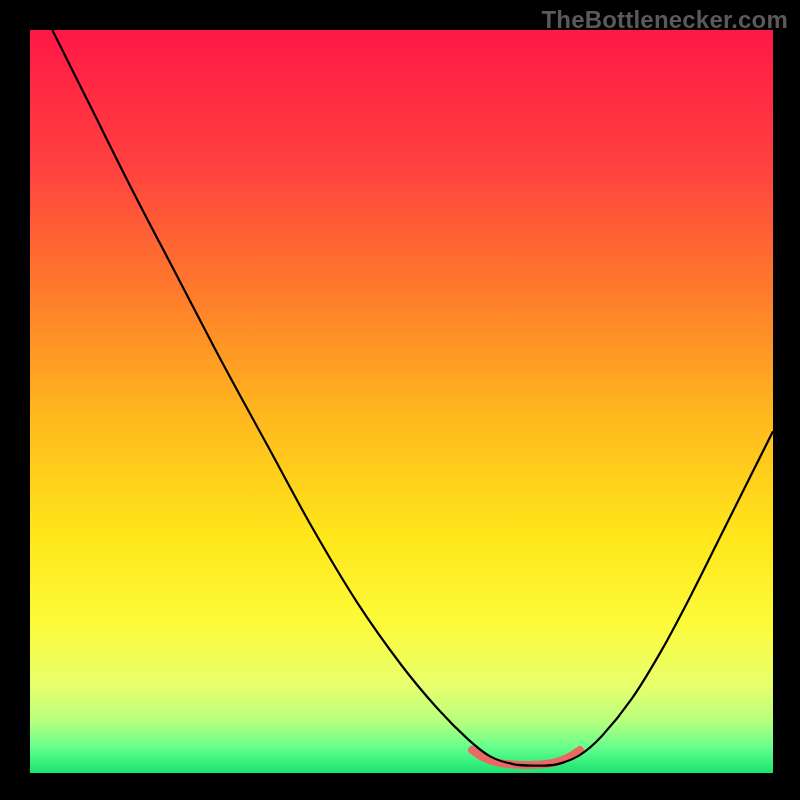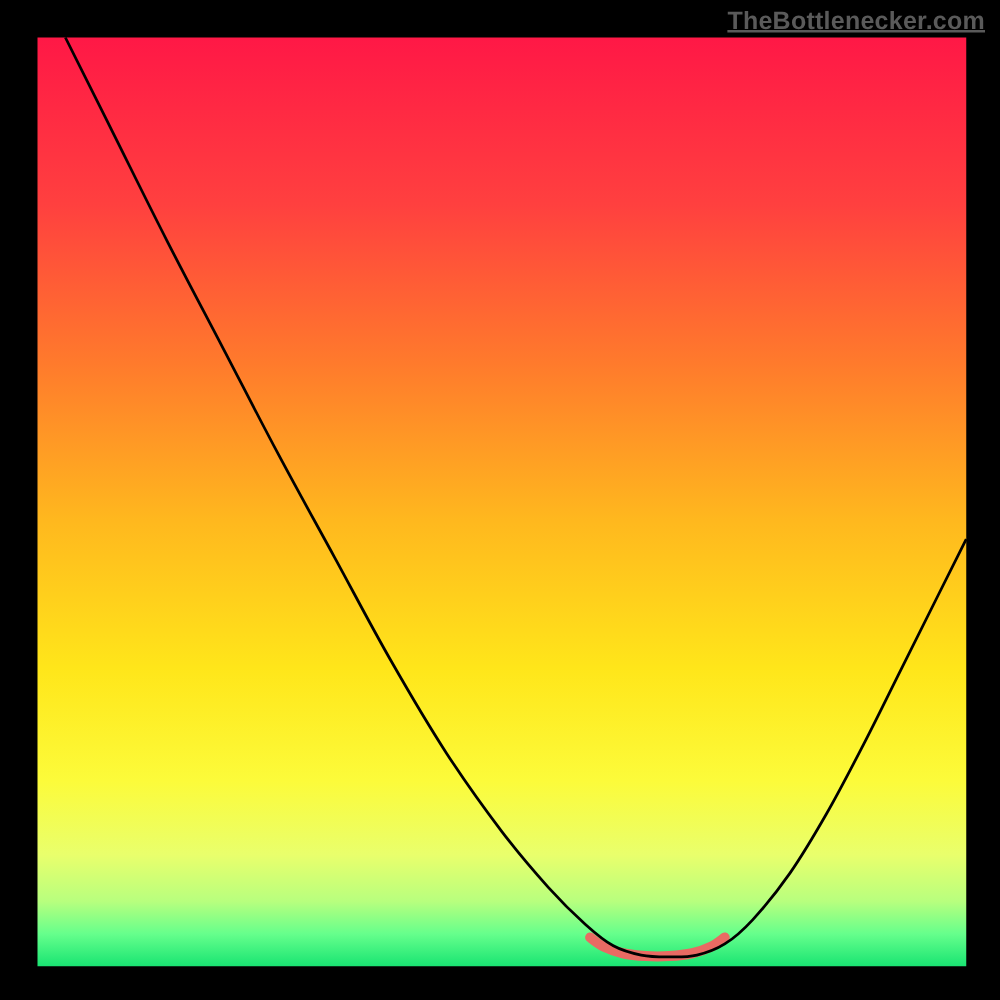--- a/index.html
+++ b/index.html
@@ -15,25 +15,24 @@
     width: 800px;
     height: 800px;
     background: #000;
   }
   .watermark {
     position: absolute;
     top: 6px;
     right: 12px;
     color: #5a5a5a;
     font-family: Arial, Helvetica, sans-serif;
-    font-size: 20px;
+    font-size: 24px;
     font-weight: 600;
     letter-spacing: 0.2px;
     z-index: 20;
-    text-decoration: underline;
   }
   svg {
     position: absolute;
     top: 0;
     left: 0;
   }
 </style>
 </head>
 <body>
 

